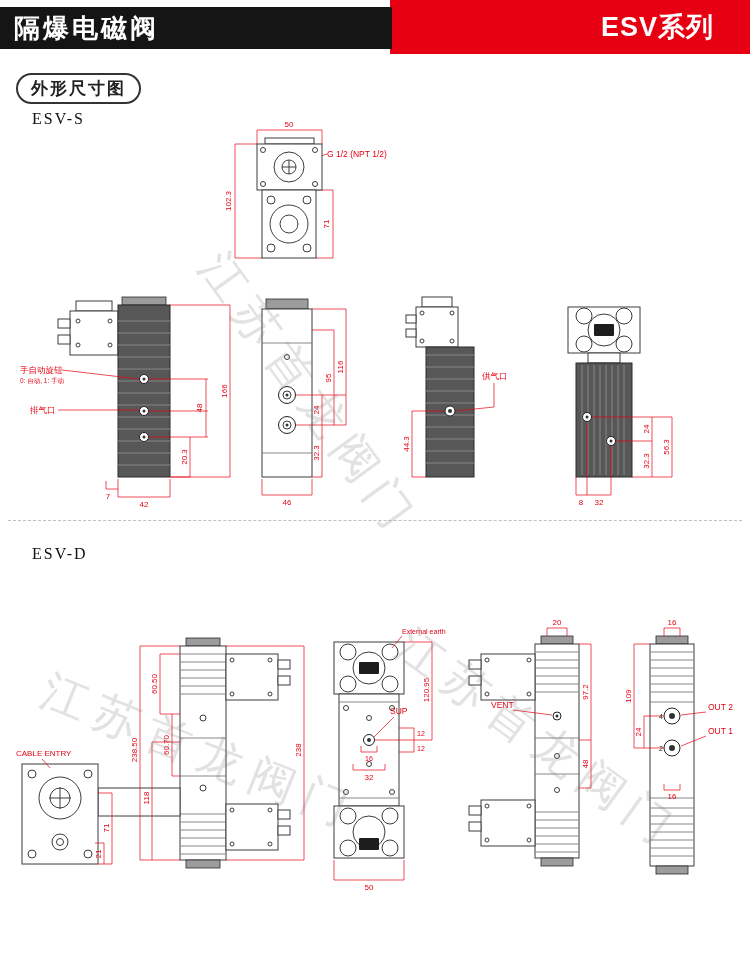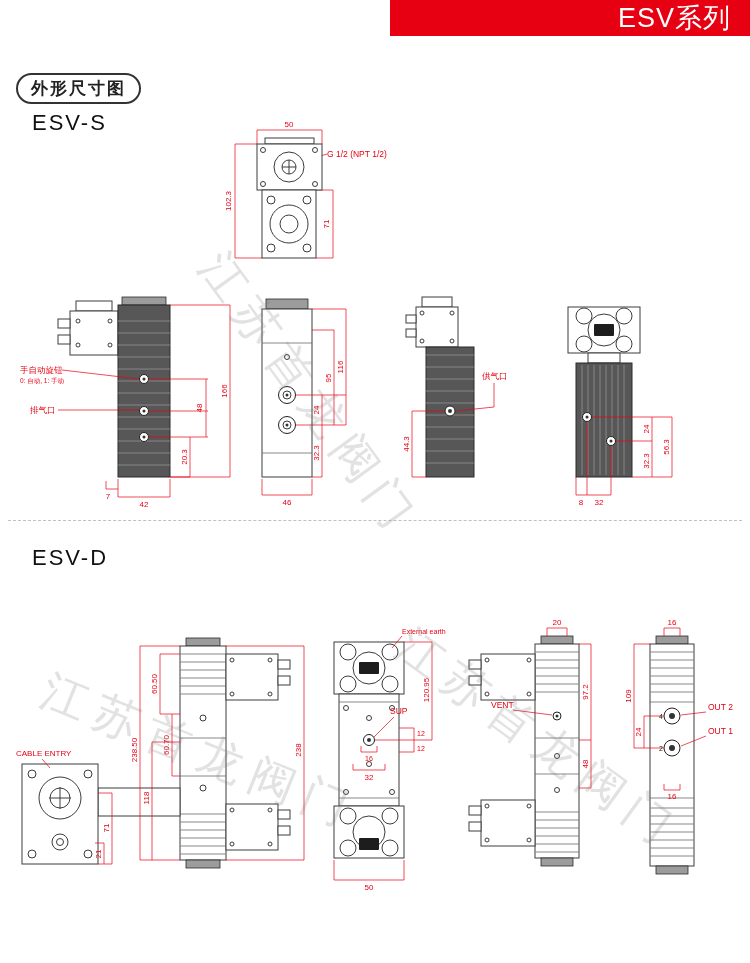--- a/index.html
+++ b/index.html
@@ -1,27 +1,27 @@
 <!DOCTYPE html>
 <html><head>
 <meta charset="utf-8">
 <style>
   * { margin:0; padding:0; box-sizing:border-box; }
   body { background:#9a9a9a; font-family:"Liberation Sans","DejaVu Sans",sans-serif; }
   .page { position:relative; width:750px; height:963px; background:#fff; margin:0 auto; overflow:hidden; }
 
-  .header-red { position:absolute; right:0; top:0; width:360px; height:36px; background:#e60012; color:#fff;
-                display:flex; align-items:center; justify-content:flex-end; padding-right:19px;
-                font-size:27px; font-weight:normal; letter-spacing:1px; }
+  .header-red { position:absolute; right:0; top:0; width:360px; height:54px; background:#e60012; color:#fff;
+                display:flex; align-items:center; justify-content:flex-end; padding-right:36px;
+                font-size:27px; font-weight:bold; letter-spacing:1px; }
   .header-black { position:absolute; left:0; top:7px; width:392px; height:42px; background:#151515; color:#fff;
                 display:flex; align-items:center; padding-left:14px; font-size:26px; font-weight:bold; letter-spacing:3px; }
 
   .pill { position:absolute; top:73px; left:16px; border:2px solid #333; border-radius:16px; padding:2px 13px;
           font-size:17px; font-weight:bold; color:#222; letter-spacing:2px; background:#fff;text-align:center; }
-  .model { position:absolute; font-family:Liberation Sans, sans-serif; font-size:22px; color:#111; letter-spacing:2px; }
+  .model { position:absolute; font-family:Liberation Serif, serif; font-size:16px; color:#111; letter-spacing:2px; }
   #model-s { top:110px; left:32px; }
   #model-d { top:533px; left:32px;margin-top:12px; }
   .divider { position:absolute; top:520px; left:8px; width:734px; border-top:1px dashed #c0c0c0; }
 
   .wm { position:absolute; color:rgba(125,125,125,0.22); font-size:46px; letter-spacing:10px; white-space:nowrap;
         transform-origin:0 0; pointer-events:none; z-index:5; }
   #wm1 { left:235px; top:240px; transform:rotate(54deg); }
   #wm2 { left:55px;  top:660px; transform:rotate(22deg); }
   #wm3 { left:420px; top:615px; transform:rotate(36deg); }
 
@@ -43,20 +43,23 @@
   .bt  { fill:#1a1a1a; font-size:7px; text-anchor:middle; }
 </style>
 </head>
 <body>
 
 <div class="page">
 
   <div class="header-red">
     <span>ESV系列</span>
   </div>
+  <div class="header-black">
+    <span>隔爆电磁阀</span>
+  </div>
 
   <div class="pill">外形尺寸图</div>
   <div class="model" id="model-s">ESV-S</div>
   <div class="divider"></div>
   <div class="model" id="model-d">ESV-D</div>
 
   <div class="wm" id="wm1">江苏首龙阀门</div>
   <div class="wm" id="wm2">江苏首龙阀门</div>
   <div class="wm" id="wm3">江苏首龙阀门</div>
 

